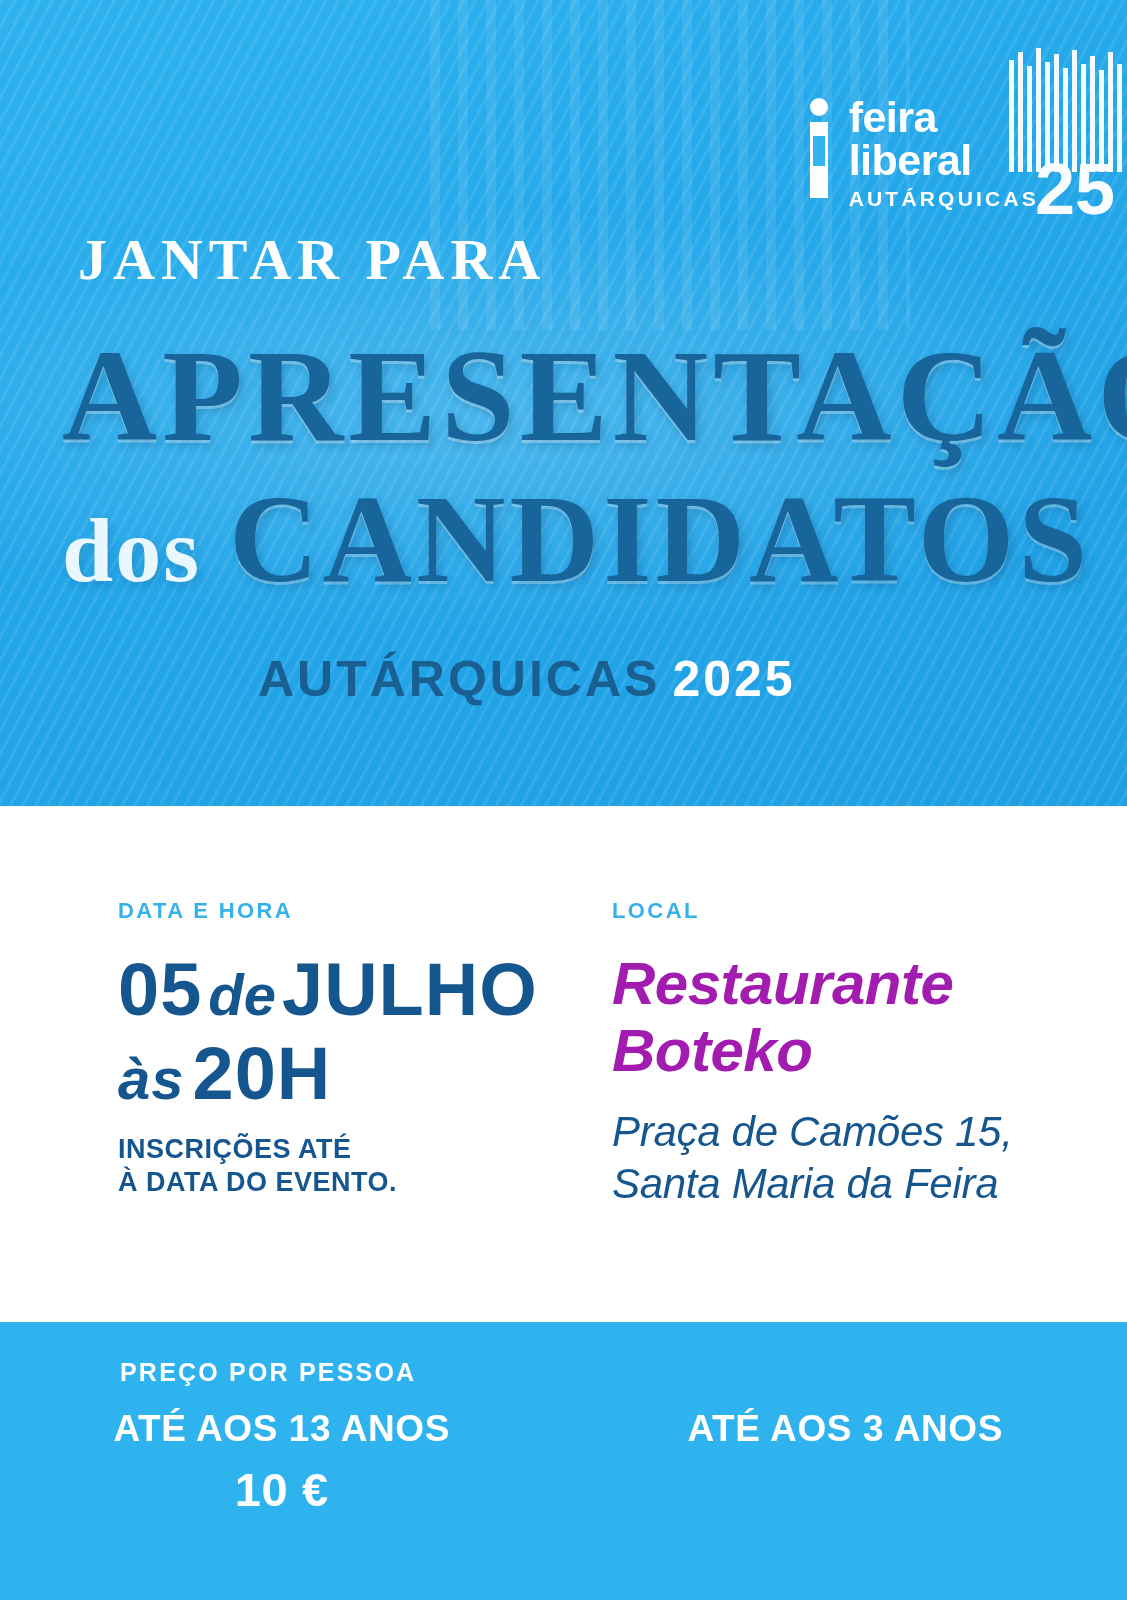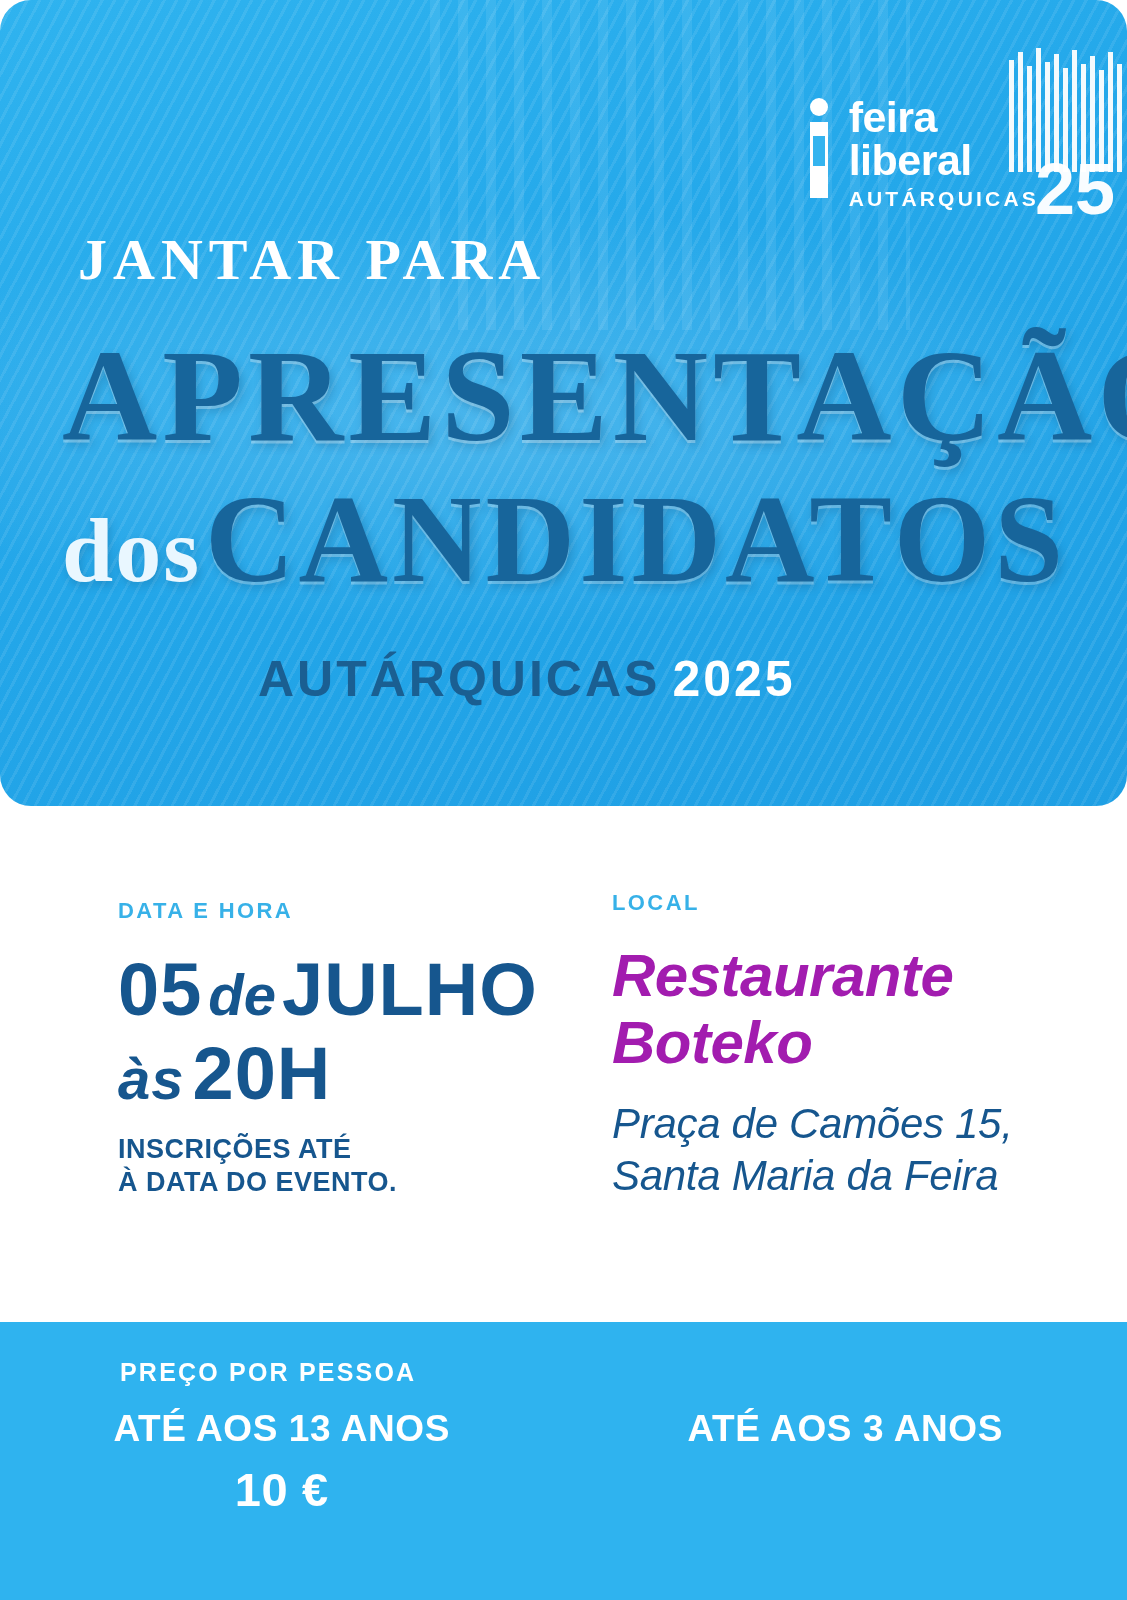--- a/index.html
+++ b/index.html
@@ -18,21 +18,20 @@
 
   
   .hero {
     position: absolute;
     left: 0;
     top: 0;
     width: 1127px;
     height: 806px;
     background: linear-gradient(160deg, #2fb3ef 0%, #24a8ea 40%, #1f9fe4 100%);
     overflow: hidden;
-    border-radius: 31px;
   }
   
   .hero-stripes {
     position: absolute;
     inset: -20%;
     background: repeating-linear-gradient(
       118deg,
       rgba(255,255,255,0.085) 0px,
       rgba(255,255,255,0.085) 3px,
       rgba(255,255,255,0.0) 3px,
@@ -174,21 +173,21 @@
   .title-dos {
     color: #e9f7ff;
     font-size: 92px;
     letter-spacing: 2px;
     text-shadow: 2px 4px 8px rgba(12,70,110,0.25);
   }
   .title-cand {
     color: #17659b;
     font-size: 124px;
     letter-spacing: 4px;
-    margin-left: 4px;
+    margin-left: 28px;
     text-shadow:
       0 3px 0 rgba(255,255,255,0.28),
       3px 5px 10px rgba(12,70,110,0.28);
   }
   .subtitle {
     position: absolute;
     left: 258px;
     top: 650px;
     font-size: 50px;
     font-weight: bold;
@@ -212,21 +211,21 @@
   }
   .col-date {
     position: absolute;
     left: 118px;
     top: 92px;
     width: 450px;
   }
   .col-local {
     position: absolute;
     left: 612px;
-    top: 84px;
+    top: 92px;
     width: 470px;
   }
   .eyebrow {
     color: #37b1e8;
     font-size: 22px;
     font-weight: bold;
     letter-spacing: 2.4px;
     margin-bottom: 26px;
   }
   .date-line1 {

